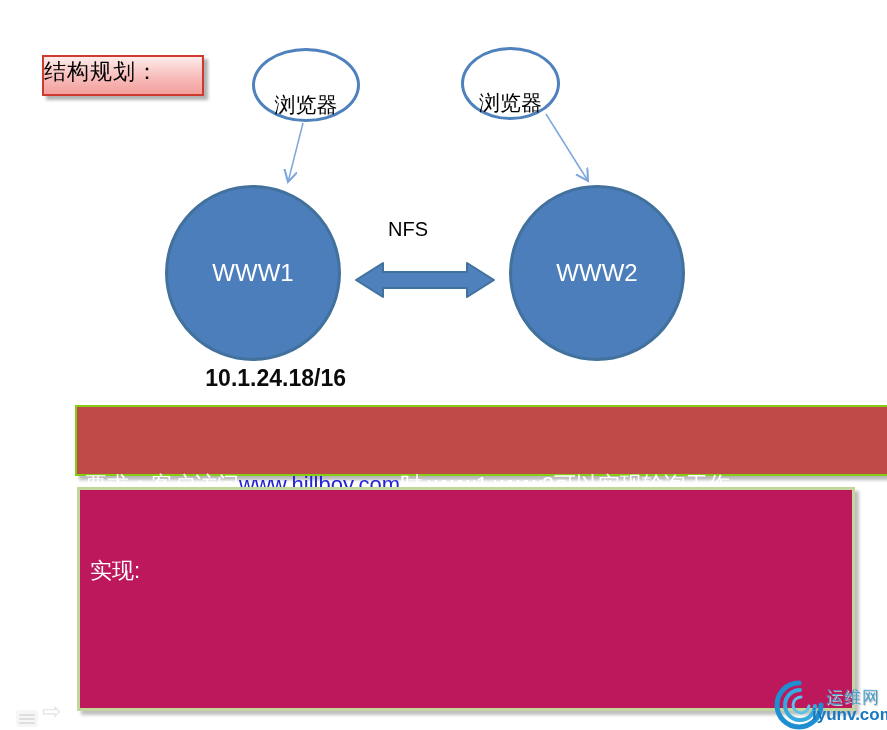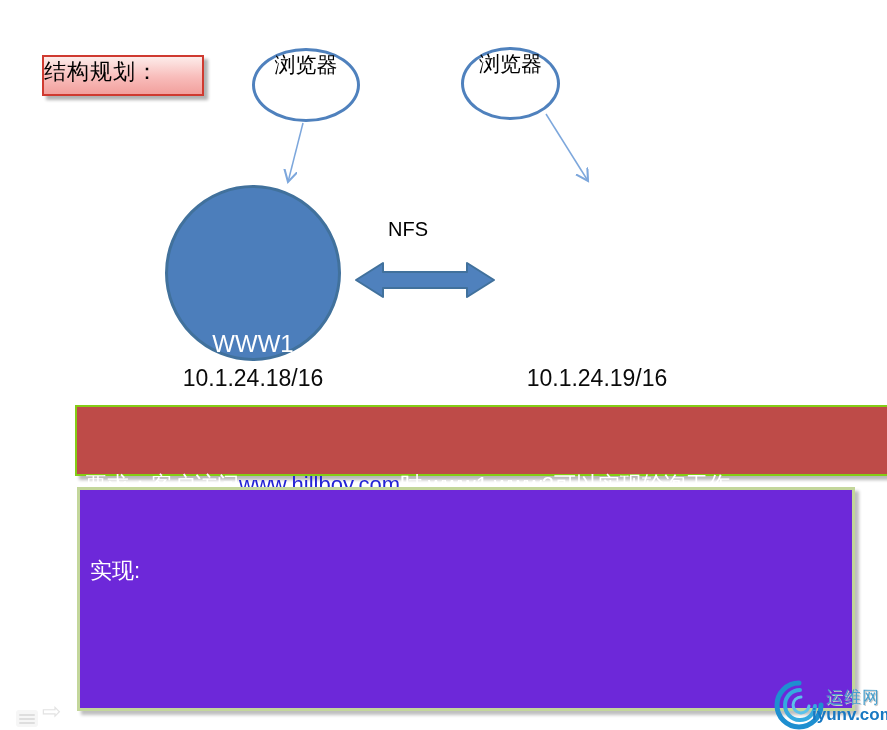--- a/index.html
+++ b/index.html
@@ -16,57 +16,57 @@
     box-shadow: 4px 4px 3px rgba(0,0,0,0.30);
     font-family: "Liberation Serif", serif;
     font-size: 22px; color: #000;
     display: flex; align-items: flex-start; 
     letter-spacing: 1px;
   }
   
   .oval {
     position: absolute; background: #fff;
     border: 3px solid #4f81bd; border-radius: 50%;
-    display: flex; align-items: flex-start; justify-content: center;
+    display: flex; align-items: flex-end; justify-content: center;
     font-size: 21px; color: #000;
   }
   .oval1 { left: 252px; top: 48px; width: 108px; height: 74px; }
   .oval2 { left: 461px; top: 47px; width: 99px;  height: 73px; }
   
   .node-circle {
     position: absolute; width: 176px; height: 176px; border-radius: 50%;
     background: #4c7ebb; border: 3px solid #41719c;
-    display: flex; align-items: flex-end; justify-content: center;
+    display: flex; align-items: center; justify-content: center;
     color: #fff; font-size: 24px;
   }
   .node1 { left: 165px; top: 185px; }
   .node2 { left: 509px; top: 185px; }
   .nfs-label {
     position: absolute; left: 388px; top: 218px;
     font-size: 20px; color: #000;
   }
   .ip-label {
-    position: absolute; width: 186px; text-align: center;
-    font-size: 23px; font-weight: 400; color: #0b0b0b; top: 365px;
+    position: absolute; width: 186px; text-align: right;
+    font-size: 23px; font-weight: 700; color: #0b0b0b; top: 365px;
   }
   .ip1 { left: 160px; }
   .ip2 { left: 504px; }
   .svg-overlay { position: absolute; left: 0; top: 0; pointer-events: none; }
   
   .req-box {
     position: absolute; left: 75px; top: 405px; width: 878px; height: 71px;
     background: #be4b48; border: 2px solid #84cc16;
     box-shadow: 4px 4px 3px rgba(0,0,0,0.28);
     color: #fff; font-size: 22px; line-height: 29px;
     padding: 5px 8px; white-space: pre;
   }
   
   .impl-box {
     position: absolute; left: 77px; top: 487px; width: 778px; height: 224px;
-    background: #6d28d9; border: 3px solid #c3d69b;
+    background: #be185d; border: 3px solid #c3d69b;
     box-shadow: 4px 4px 3px rgba(0,0,0,0.25);
     color: #fff; font-size: 22px; line-height: 31px;
     padding: 3px 10px; white-space: pre;
   }
   .inline-link {
     color: #2323d6; text-decoration: underline; cursor: pointer;
   }
   
   .watermark { position: absolute; left: 774px; top: 678px; width: 113px; height: 52px; }
   .wm-logo { position: absolute; left: 0; top: 2px; }
@@ -115,25 +115,27 @@
       </marker>
     </defs>
     <line x1="303" y1="123" x2="288" y2="182" stroke="#7da7dc" stroke-width="1.5" marker-end="url(#ah)"></line>
     <line x1="546" y1="114" x2="588" y2="181" stroke="#7da7dc" stroke-width="1.5" marker-end="url(#ah)"></line>
     <polygon points="356,280 383,263 383,272 467,272 467,263 494,280 467,297 467,288 383,288 383,297" fill="#4f81bd" stroke="#41719c" stroke-width="2" stroke-linejoin="round"></polygon>
   </svg>
 
   <div class="node-circle node1">
     <span>WWW1</span>
   </div>
+  <div class="node-circle node2">
+    <span>WWW2</span>
+  </div>
 
   <div class="nfs-label">NFS</div>
 
   <div class="ip-label ip1">10.1.24.18/16</div>
-  <div class="ip-label ip2">10.1.24.19/16</div>
 
   <div class="req-box">
     <div><span>要求：客户访问</span><a class="inline-link">www.hillboy.com</a><span>时,www1,www2可以实现轮询工作，</span></div>
     <div>并且客户不管访问到哪一台主机，内容都是一样。</div>
   </div>
 
   <div class="impl-box">
     <div>实现:</div>
     
     

